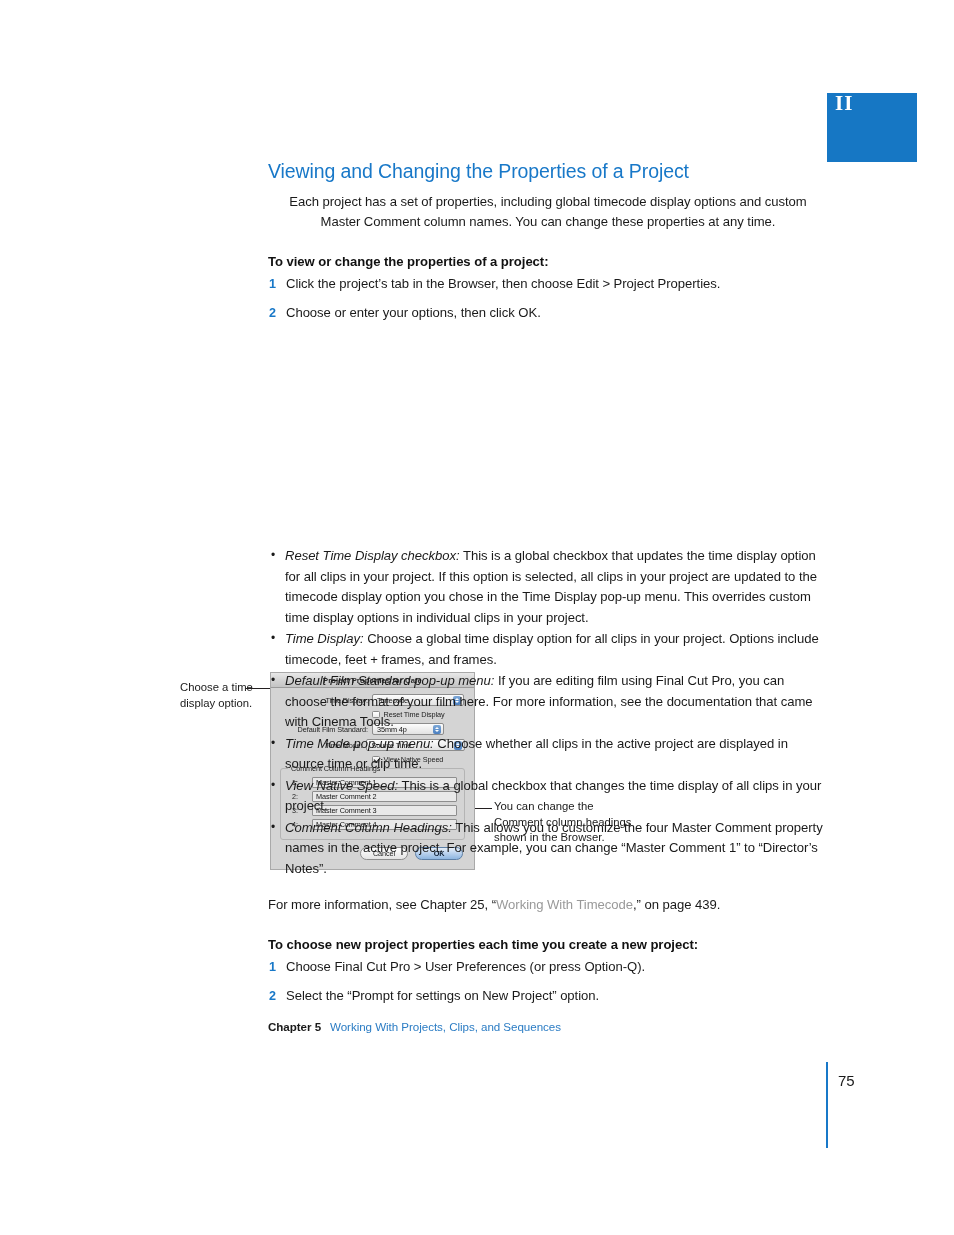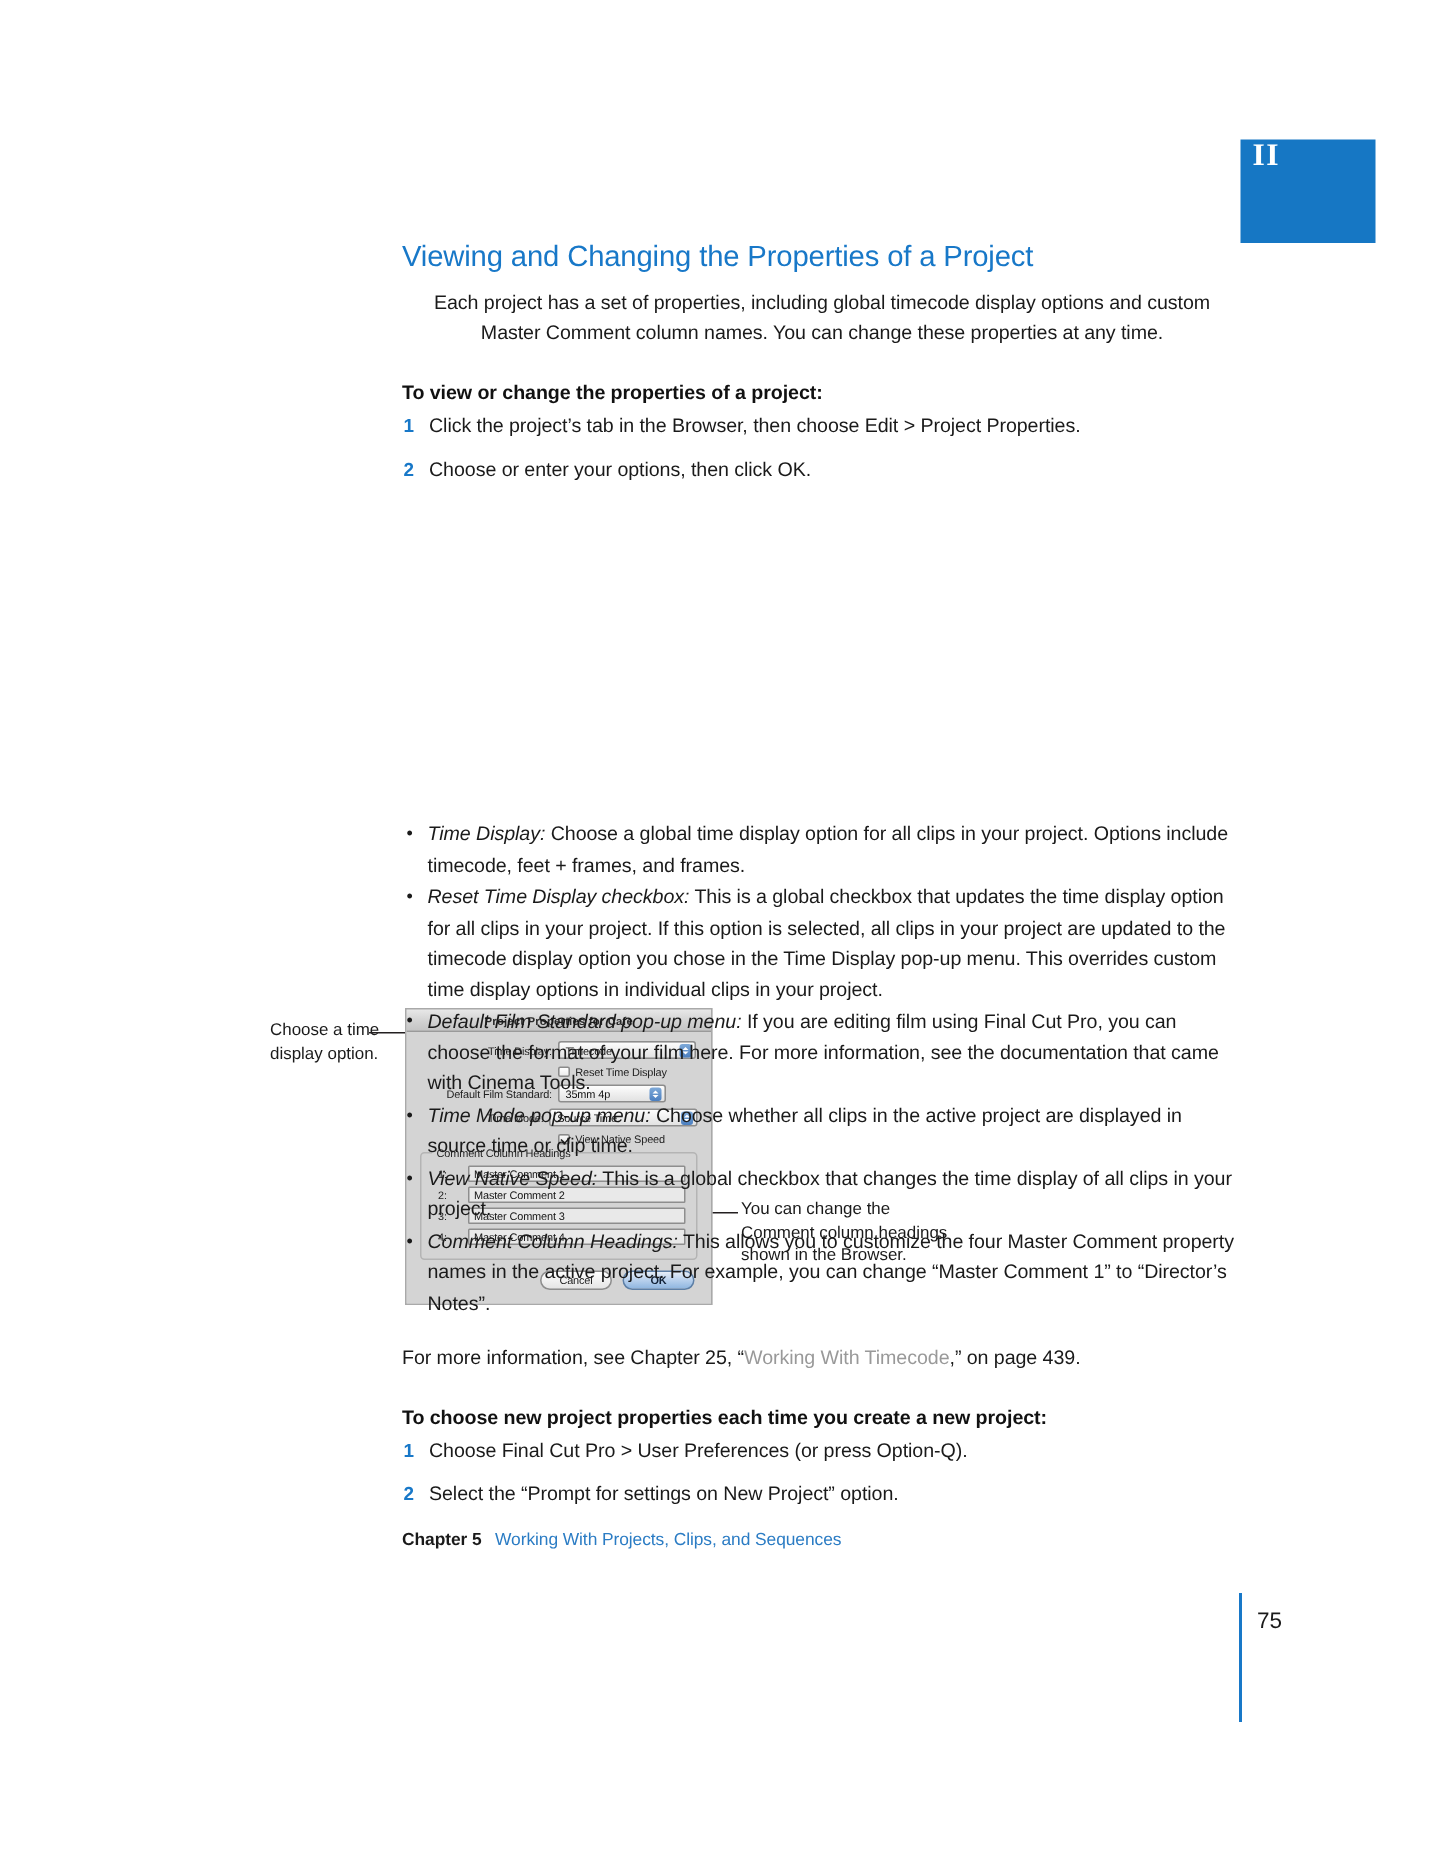--- a/index.html
+++ b/index.html
@@ -571,24 +571,24 @@
       </div>
 
     </div>
   </div>
 </div>
 
 <div class="content" style="top: 546px;">
 
   <ul class="bullets">
     <li>
+      <em>Reset Time Display checkbox:</em><span> This is a global checkbox that updates the time display option for all clips in your project. If this option is selected, all clips in your project are updated to the timecode display option you chose in the Time Display pop-up menu. This overrides custom time display options in individual clips in your project.</span>
+    </li>
+    <li>
       <em>Time Display:</em><span> Choose a global time display option for all clips in your project. Options include timecode, feet + frames, and frames.</span>
-    </li>
-    <li>
-      <em>Reset Time Display checkbox:</em><span> This is a global checkbox that updates the time display option for all clips in your project. If this option is selected, all clips in your project are updated to the timecode display option you chose in the Time Display pop-up menu. This overrides custom time display options in individual clips in your project.</span>
     </li>
     <li>
       <em>Default Film Standard pop-up menu:</em><span> If you are editing film using Final Cut Pro, you can choose the format of your film here. For more information, see the documentation that came with Cinema Tools.</span>
     </li>
     <li>
       <em>Time Mode pop-up menu:</em><span> Choose whether all clips in the active project are displayed in source time or clip time.</span>
     </li>
     <li>
       <em>View Native Speed:</em><span> This is a global checkbox that changes the time display of all clips in your project.</span>
     </li>

